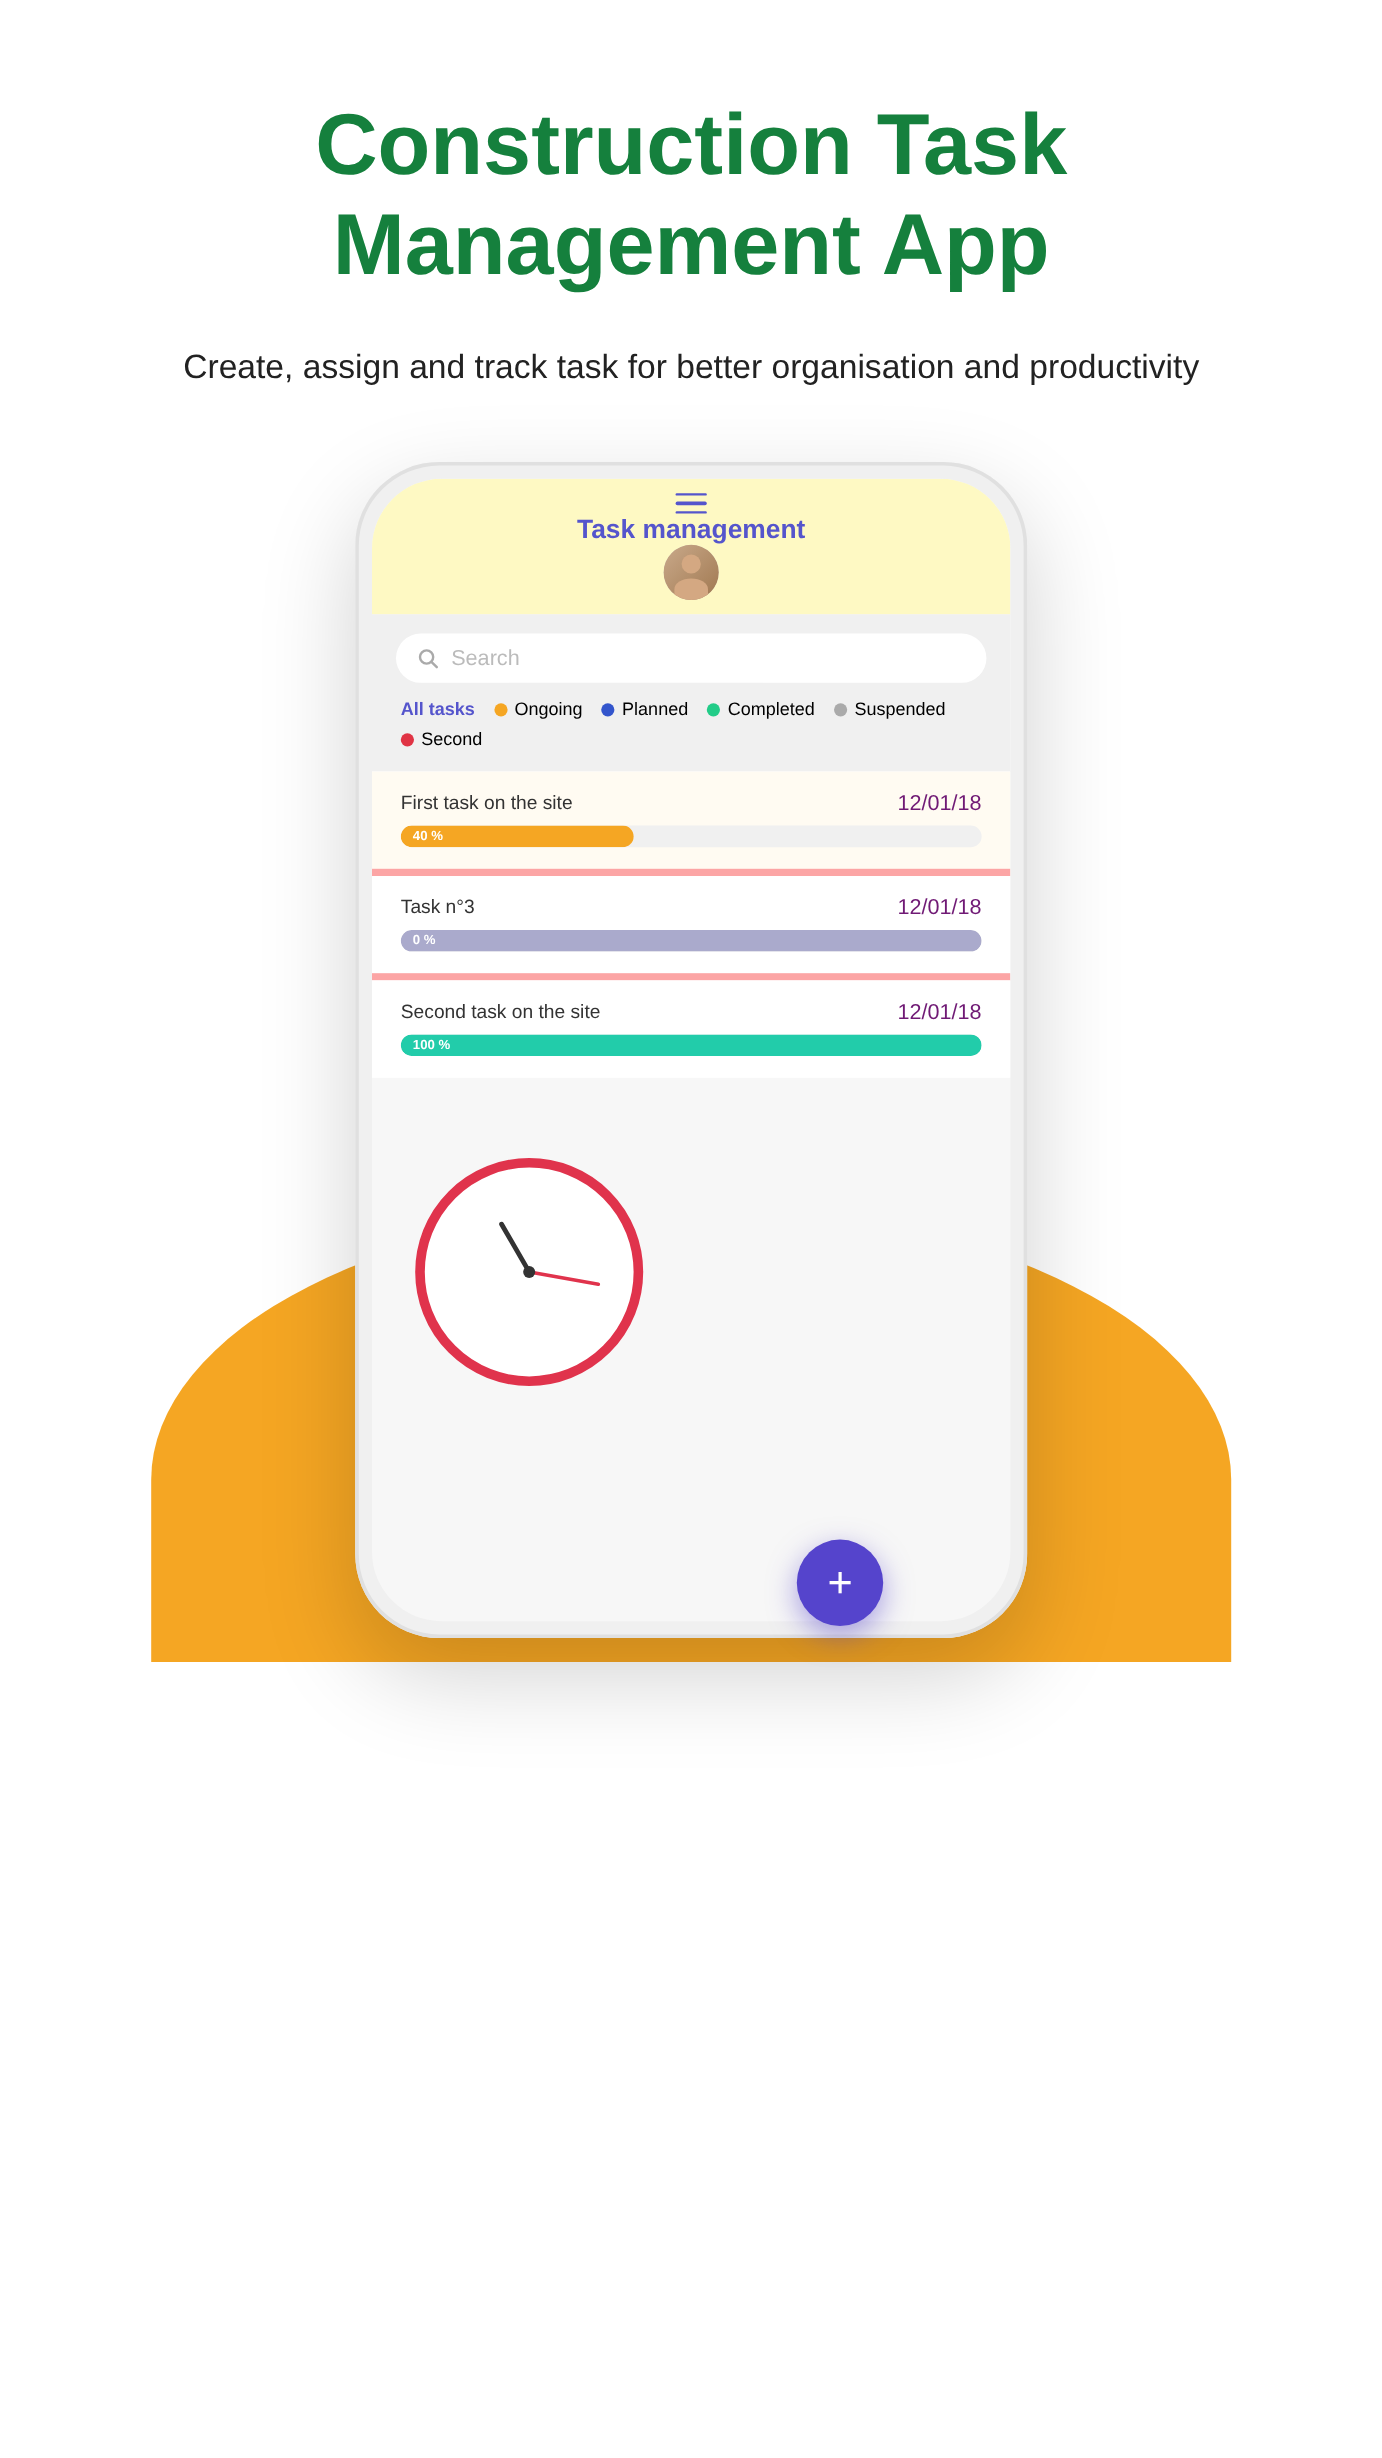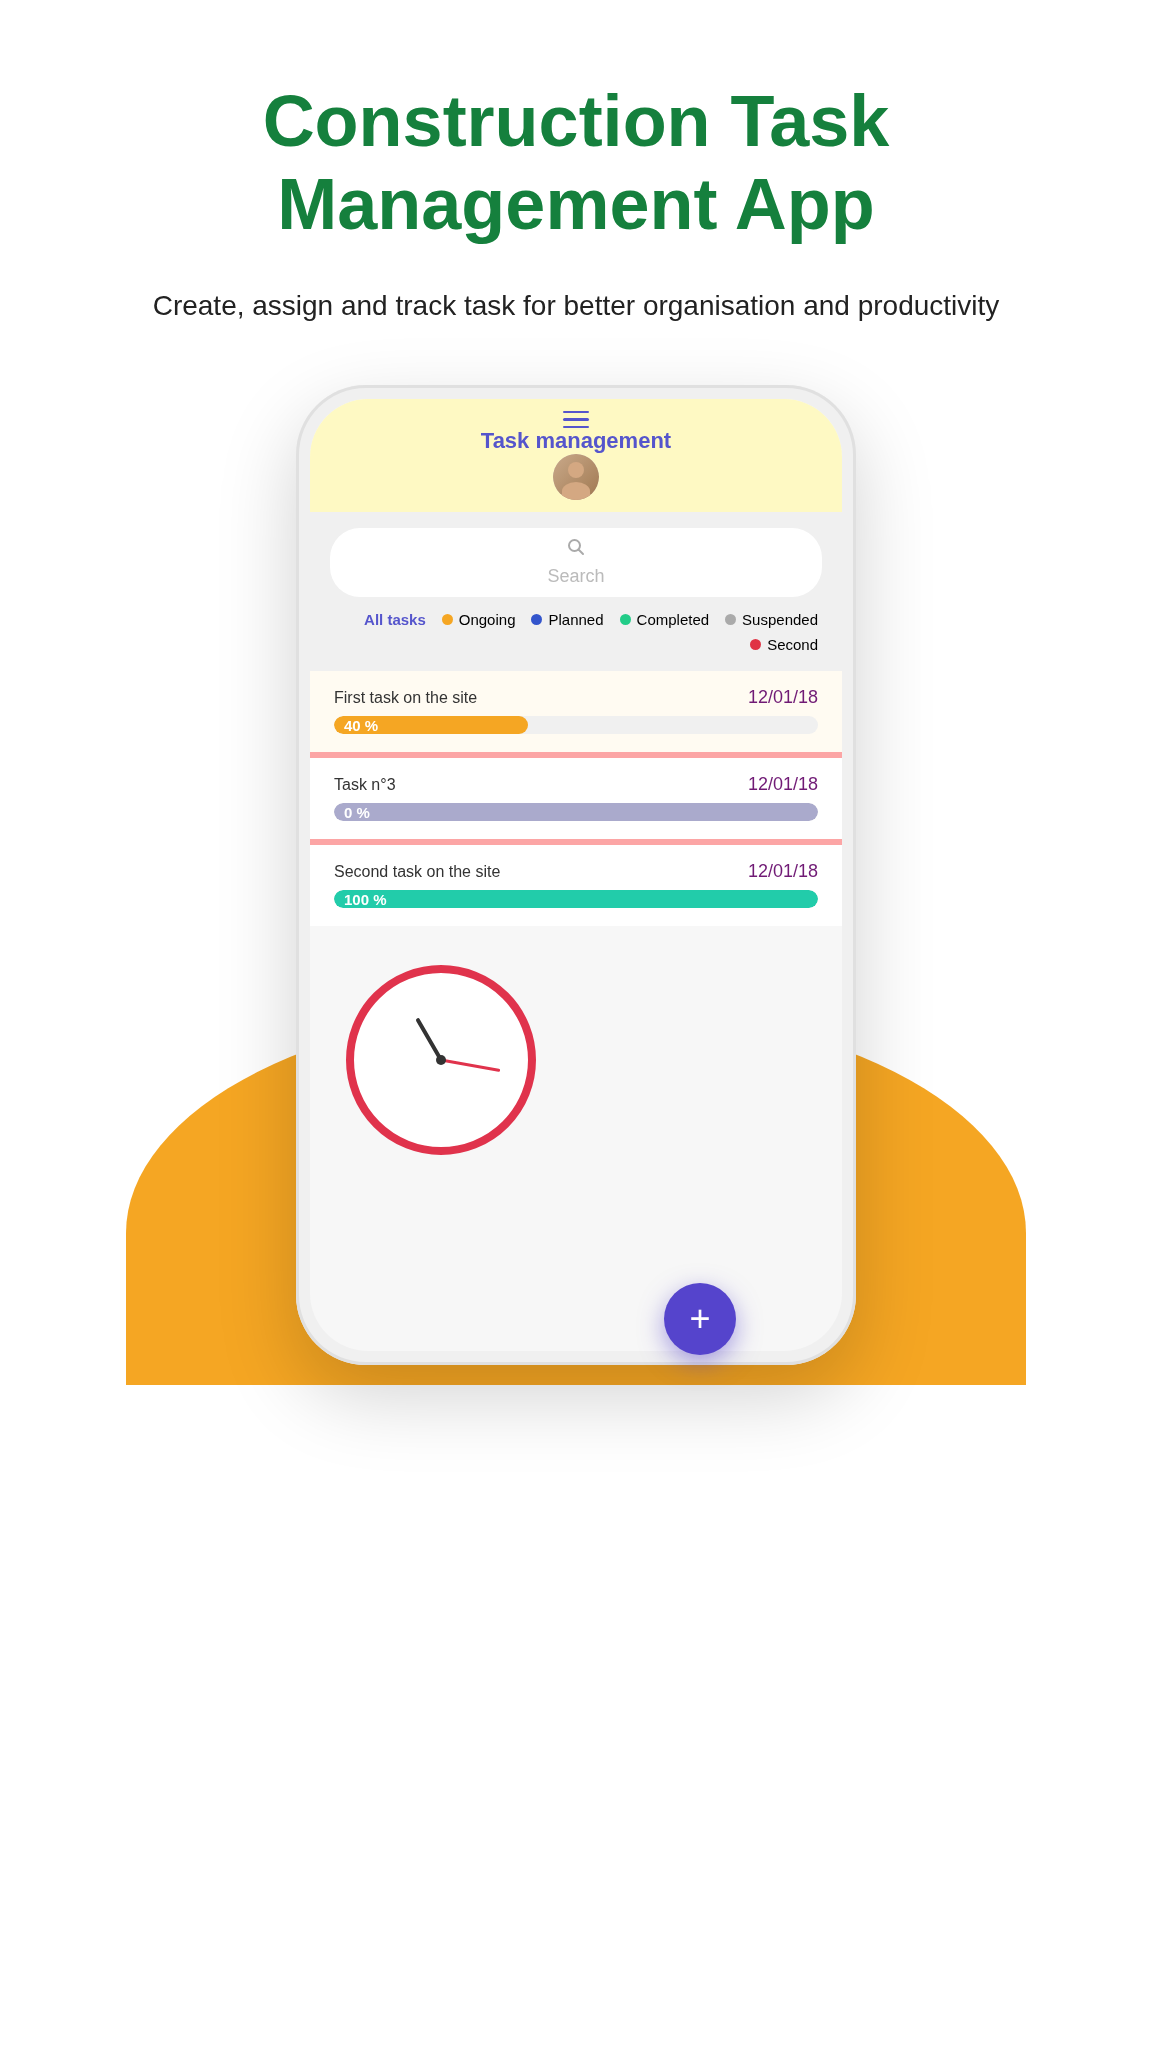--- a/index.html
+++ b/index.html
@@ -222,34 +222,32 @@
     }
 
     .search-bar {
       background: #ffffff;
       border-radius: 30px;
       display: flex;
       align-items: center;
       padding: 10px 18px;
       gap: 10px;
       margin-bottom: 14px;
-      flex-direction: column;
     }
 
     .search-text {
       font-size: 18px;
       color: #bbbbbb;
     }
 
     .filter-tags {
       display: flex;
       flex-wrap: wrap;
       gap: 8px 16px;
       padding: 0 4px;
-      justify-content: flex-end;
     }
 
     .filter-tag {
       display: flex;
       align-items: center;
       gap: 6px;
       font-size: 15px;
     }
 
     .filter-tag .dot {
@@ -308,21 +306,21 @@
 
     .progress-bar-fill {
       height: 100%;
       border-radius: 10px;
       display: flex;
       align-items: center;
       padding-left: 10px;
     }
 
     .progress-label {
-      font-size: 15px;
+      font-size: 11px;
       font-weight: 700;
       color: #ffffff;
     }
 
     
     .orange-blob {
       position: absolute;
       bottom: 0;
       left: 50%;
       transform: translateX(-50%);

